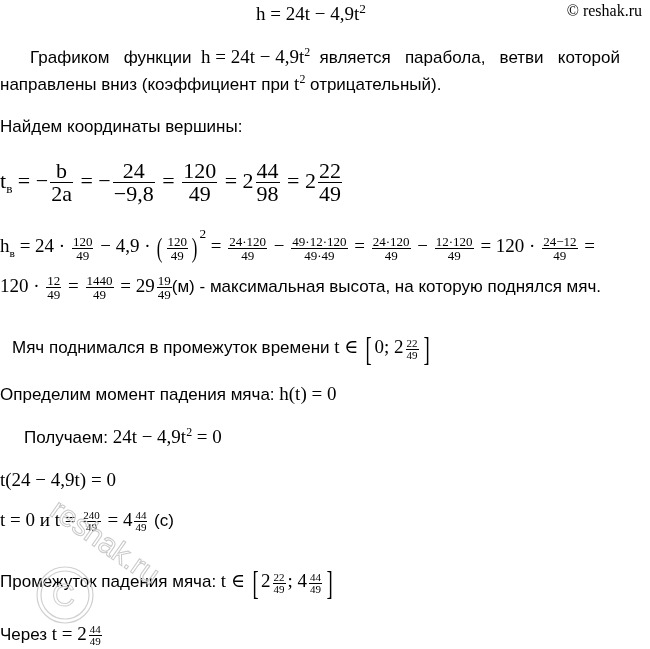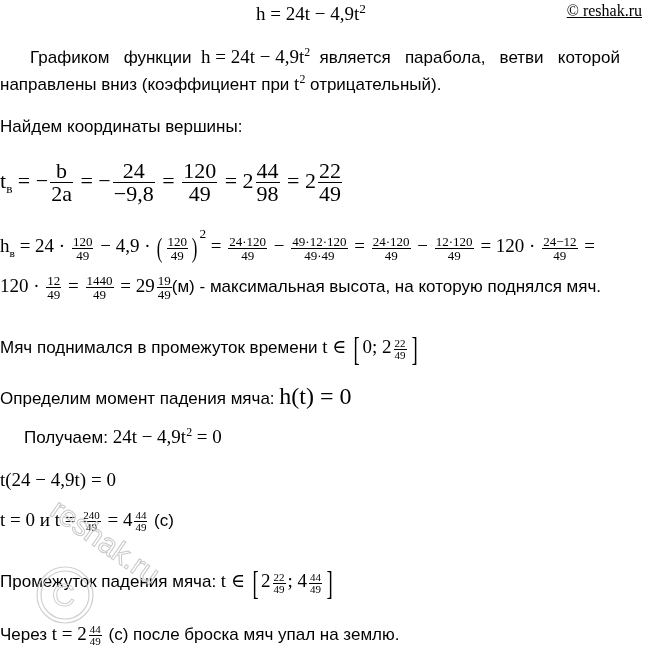--- a/index.html
+++ b/index.html
@@ -18,21 +18,21 @@
     .frac.sm { font-size: 11px; }
     .frac.md { font-size: 13px; }
     sup { font-size: 70%; vertical-align: super; line-height: 0; }
     sub { font-size: 60%; vertical-align: sub; line-height: 0; }
     .bracket { display: inline-block; font-size: 34px; vertical-align: middle; font-weight: 100; transform: scaleX(0.55); }
     .paren-big { display: inline-block; font-size: 28px; vertical-align: middle; transform: scaleX(0.6); }
     .watermark {
       position: absolute; left: 25px; top: 500px; width: 150px; height: 140px;
       pointer-events: none;
     }
-    .copyright { position: absolute; right: 8px; top: 2px; font-family: "Liberation Serif", serif; font-size: 16px; text-decoration: underline; }
+    .copyright { position: absolute; right: 8px; top: 2px; font-family: "Liberation Serif", serif; font-size: 16px; }
   </style>
 </head>
 <body>
 
 <div class="line m" style="left:256px; top:4px; font-size:19px;">
   <span class="i">h = 24t − 4,9t</span><sup>2</sup>
 </div>
 <div class="copyright">© reshak.ru</div>
 
 <div class="line" style="top:47px; width:650px;text-align:center;">
@@ -49,44 +49,44 @@
 </div>
 
 <div class="line m" style="top:234px; font-size:19px;">
   <span class="i">h</span><sub>в</sub><span style="white-space:pre"> = 24 · </span><span class="frac md"><span class="num">120</span><span class="den">49</span></span><span style="white-space:pre"> − 4,9 · </span><span class="paren-big">(</span><span class="frac md"><span class="num">120</span><span class="den">49</span></span><span class="paren-big">)</span><sup style="vertical-align:14px">2</sup><span style="white-space:pre"> = </span><span class="frac md"><span class="num">24·120</span><span class="den">49</span></span><span style="white-space:pre"> − </span><span class="frac md"><span class="num">49·12·120</span><span class="den">49·49</span></span><span style="white-space:pre"> = </span><span class="frac md"><span class="num">24·120</span><span class="den">49</span></span><span style="white-space:pre"> − </span><span class="frac md"><span class="num">12·120</span><span class="den">49</span></span><span style="white-space:pre"> = 120 · </span><span class="frac md"><span class="num">24−12</span><span class="den">49</span></span><span style="white-space:pre"> =</span>
 </div>
 
 <div class="line" style="top:274px;">
   <span class="m" style="white-space:pre; font-size:19px">120 · </span><span class="frac md m"><span class="num">12</span><span class="den">49</span></span><span class="m" style="white-space:pre; font-size:19px"> = </span><span class="frac md m"><span class="num">1440</span><span class="den">49</span></span><span class="m" style="white-space:pre; font-size:19px"> = 29</span><span class="frac md m" style="margin-right:0"><span class="num">19</span><span class="den">49</span></span><span>(м) - максимальная высота, на которую поднялся мяч.</span>
 </div>
 
-<div class="line" style="top:332px;">
+<div class="line" style="top:332px;margin-left:12px;">
   <span style="white-space:pre">Мяч поднимался в промежуток времени </span><span class="m i" style="font-size:19px">t</span><span class="m" style="white-space:pre; font-size:19px"> ∈ </span><span class="bracket m">[</span><span class="m" style="font-size:19px">0; 2</span><span class="frac sm m"><span class="num">22</span><span class="den">49</span></span><span class="bracket m">]</span>
 </div>
 
 <div class="line" style="top:384px;">
-  <span style="white-space:pre">Определим момент падения мяча: </span><span class="m i" style="font-size:24px">h(t) = 0</span>
+  <span style="white-space:pre">Определим момент падения мяча: </span><span class="m i" style="font-size:19px">h(t) = 0</span>
 </div>
 
 <div class="line" style="top:427px;margin-left:24px;">
   <span style="white-space:pre">Получаем: </span><span class="m i" style="font-size:19px">24t − 4,9t</span><sup class="m">2</sup><span class="m" style="white-space:pre; font-size:19px"> = 0</span>
 </div>
 
 <div class="line m i" style="top:470px; font-size:19px;">t(24 − 4,9t) = 0</div>
 
 <div class="line m" style="top:510px; font-size:19px;">
   <span class="i" style="white-space:pre">t = 0 </span><span class="i">и</span><span class="i" style="white-space:pre"> t = </span><span class="frac sm"><span class="num">240</span><span class="den">49</span></span><span style="white-space:pre"> = 4</span><span class="frac sm"><span class="num">44</span><span class="den">49</span></span><span style="white-space:pre; font-family:'Liberation Sans',sans-serif; font-size:17px"> (с)</span>
 </div>
 
 <div class="line" style="top:566px;">
   <span style="white-space:pre">Промежуток падения мяча: </span><span class="m i" style="font-size:19px">t</span><span class="m" style="white-space:pre; font-size:19px"> ∈ </span><span class="bracket m">[</span><span class="m" style="font-size:19px">2</span><span class="frac sm m"><span class="num">22</span><span class="den">49</span></span><span class="m" style="white-space:pre; font-size:19px">; 4</span><span class="frac sm m"><span class="num">44</span><span class="den">49</span></span><span class="bracket m">]</span>
 </div>
 
 <div class="line" style="top:624px;">
-  <span style="white-space:pre">Через </span><span class="m i" style="font-size:19px">t = 2</span><span class="frac sm m"><span class="num">44</span><span class="den">49</span></span><span style="white-space:pre"> (с) после броска мяч упал на землю.</span>
+  <span style="white-space:pre">Через </span><span class="m i" style="font-size:19px">t = 2</span><span class="frac sm m"><span class="num">44</span><span class="den">49</span></span>
 </div>
 
 <svg class="watermark" viewBox="0 0 150 140">
   <text x="15" y="40" font-family="Liberation Sans, sans-serif" font-size="30" fill="none" stroke="#c8c8c8" stroke-width="1" transform="rotate(35 60 40)">reshak.ru</text>
   <circle cx="40" cy="95" r="28" fill="none" stroke="#d0d0d0" stroke-width="1.2"></circle>
   <circle cx="40" cy="95" r="24" fill="none" stroke="#d0d0d0" stroke-width="1.2"></circle>
   <text x="27" y="106" font-family="Liberation Sans, sans-serif" font-size="32" fill="none" stroke="#d0d0d0" stroke-width="1">C</text>
 </svg>
 
 </body></html>

